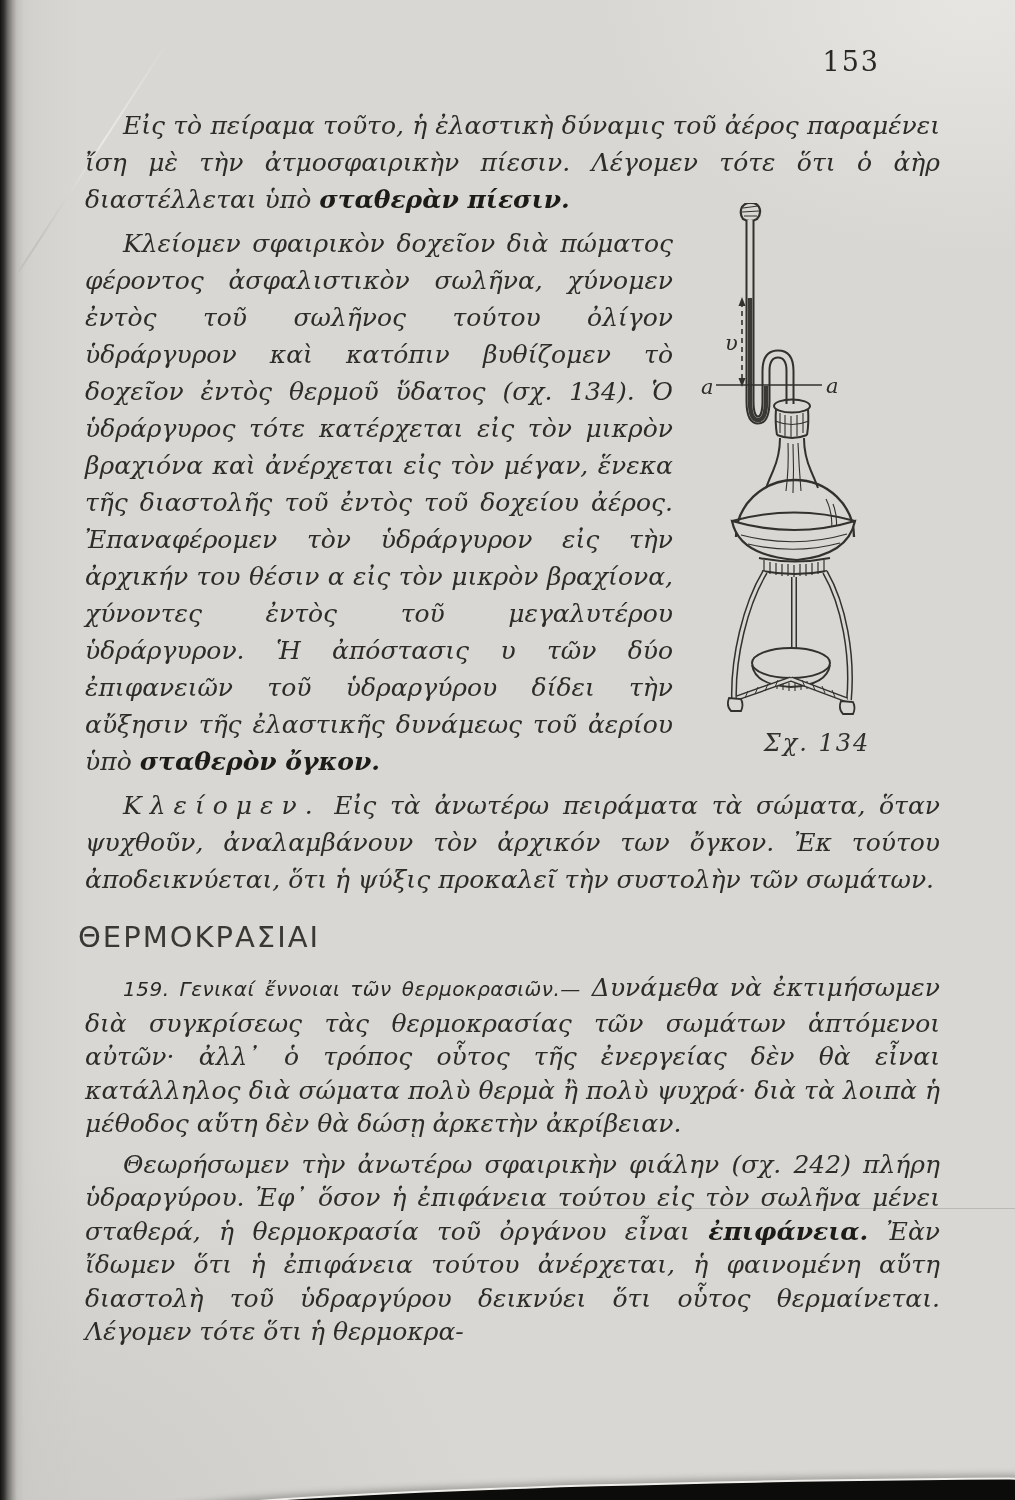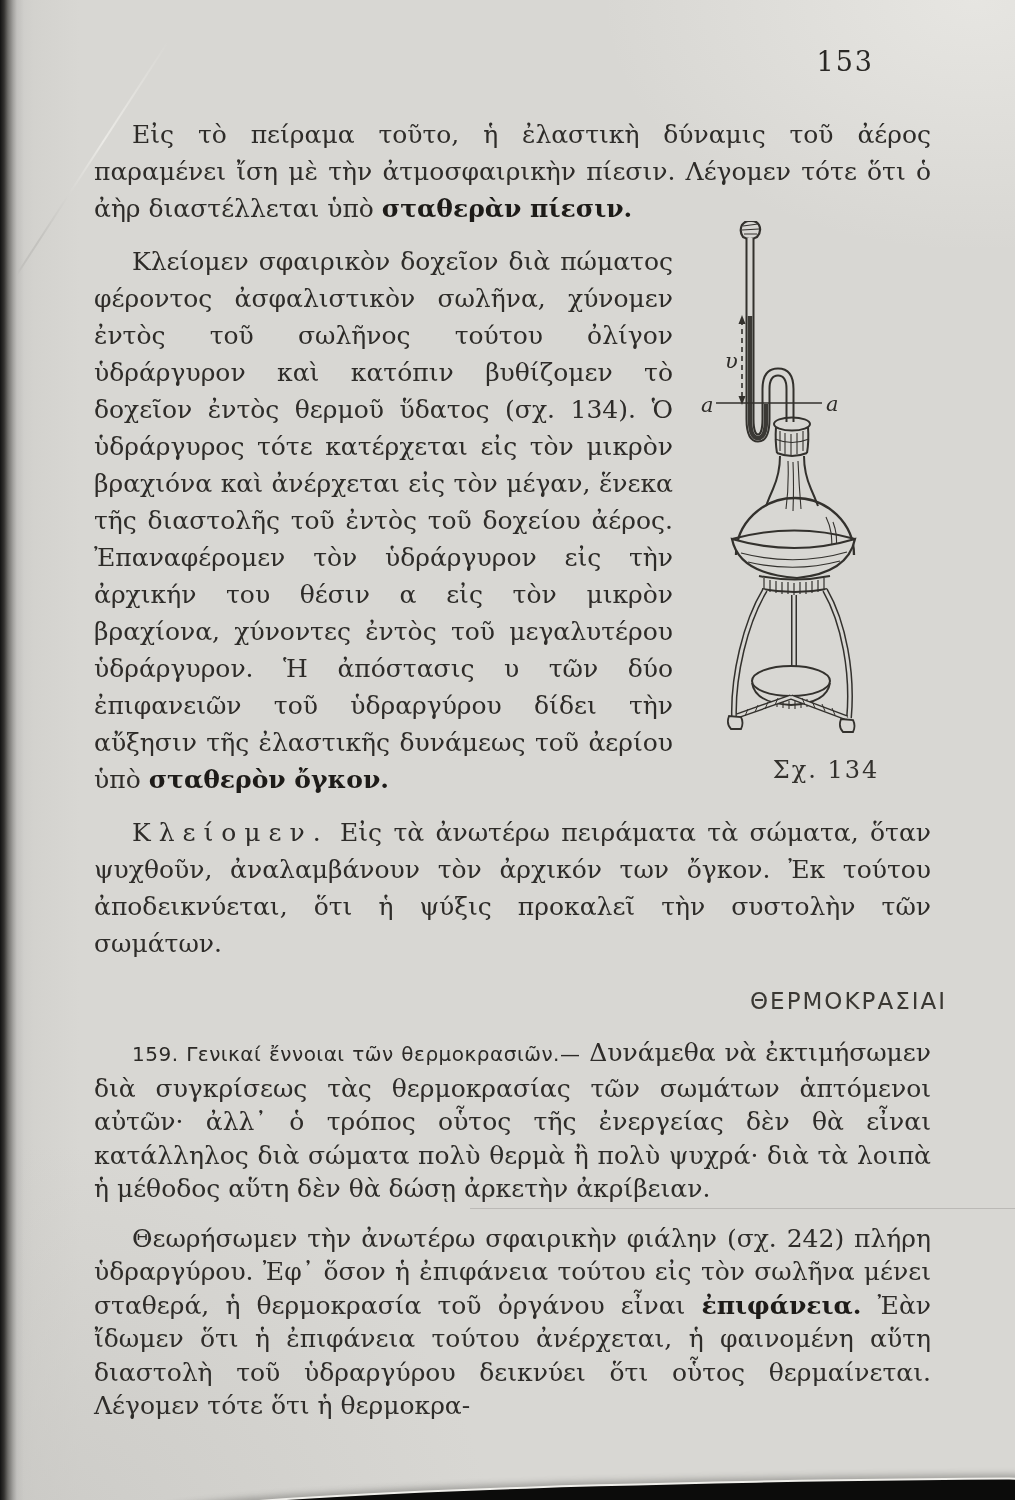--- a/index.html
+++ b/index.html
@@ -30,43 +30,43 @@
   .crease{
     position:absolute;z-index:2;left:168px;top:40px;width:2px;height:400px;
     background:linear-gradient(180deg,rgba(255,255,255,0) 0,rgba(250,249,245,.55) 30%,rgba(120,119,116,.18) 60%,rgba(255,255,255,0) 100%);
     transform:rotate(33deg);transform-origin:top left;
   }
   .scanline{
     position:absolute;z-index:2;left:470px;right:0;top:1208px;height:1px;
     background:rgba(110,109,106,.28);
   }
   .page-number{
-    position:absolute;top:46px;right:141px;z-index:4;
+    position:absolute;top:46px;right:135px;z-index:4;
     font-size:27px;letter-spacing:2px;color:#2a2825;
   }
   .content{
     position:absolute;left:78px;top:100px;width:869px;z-index:4;
     font-size:25px;line-height:37px;text-align:justify;
   }
-  .content p{margin:16px;text-indent:38px;}
+  .content p{margin:7px;text-indent:38px;font-style:italic;}
   b{color:#1d1b18;}
   .note-label{letter-spacing:8px;}
   .figure{
     float:right;width:262px;margin:-22px 0 4px 12px;
     text-align:center;
   }
   .figure svg{display:block;}
   .figure-caption{
     font-size:24px;letter-spacing:2px;color:#33312d;
     width:212px;margin:4px 0 0 0;text-indent:0;
   }
   .section-heading{
-    margin:21px 0 15px 0;text-align:right;text-indent:0;
+    margin:21px 0 15px 0;text-align:left;text-indent:0;
     font-family:"DejaVu Sans",sans-serif;font-weight:normal;
-    font-size:23px;letter-spacing:2px;color:#3a3833;
+    font-size:29px;letter-spacing:2px;color:#3a3833;
   }
   .sect2 p{line-height:33.5px;}
   .para-title{
     font-family:"DejaVu Sans",sans-serif;
     font-size:20px;letter-spacing:.5px;color:#2b2926;
   }
 </style>
 </head>
 <body>
 

